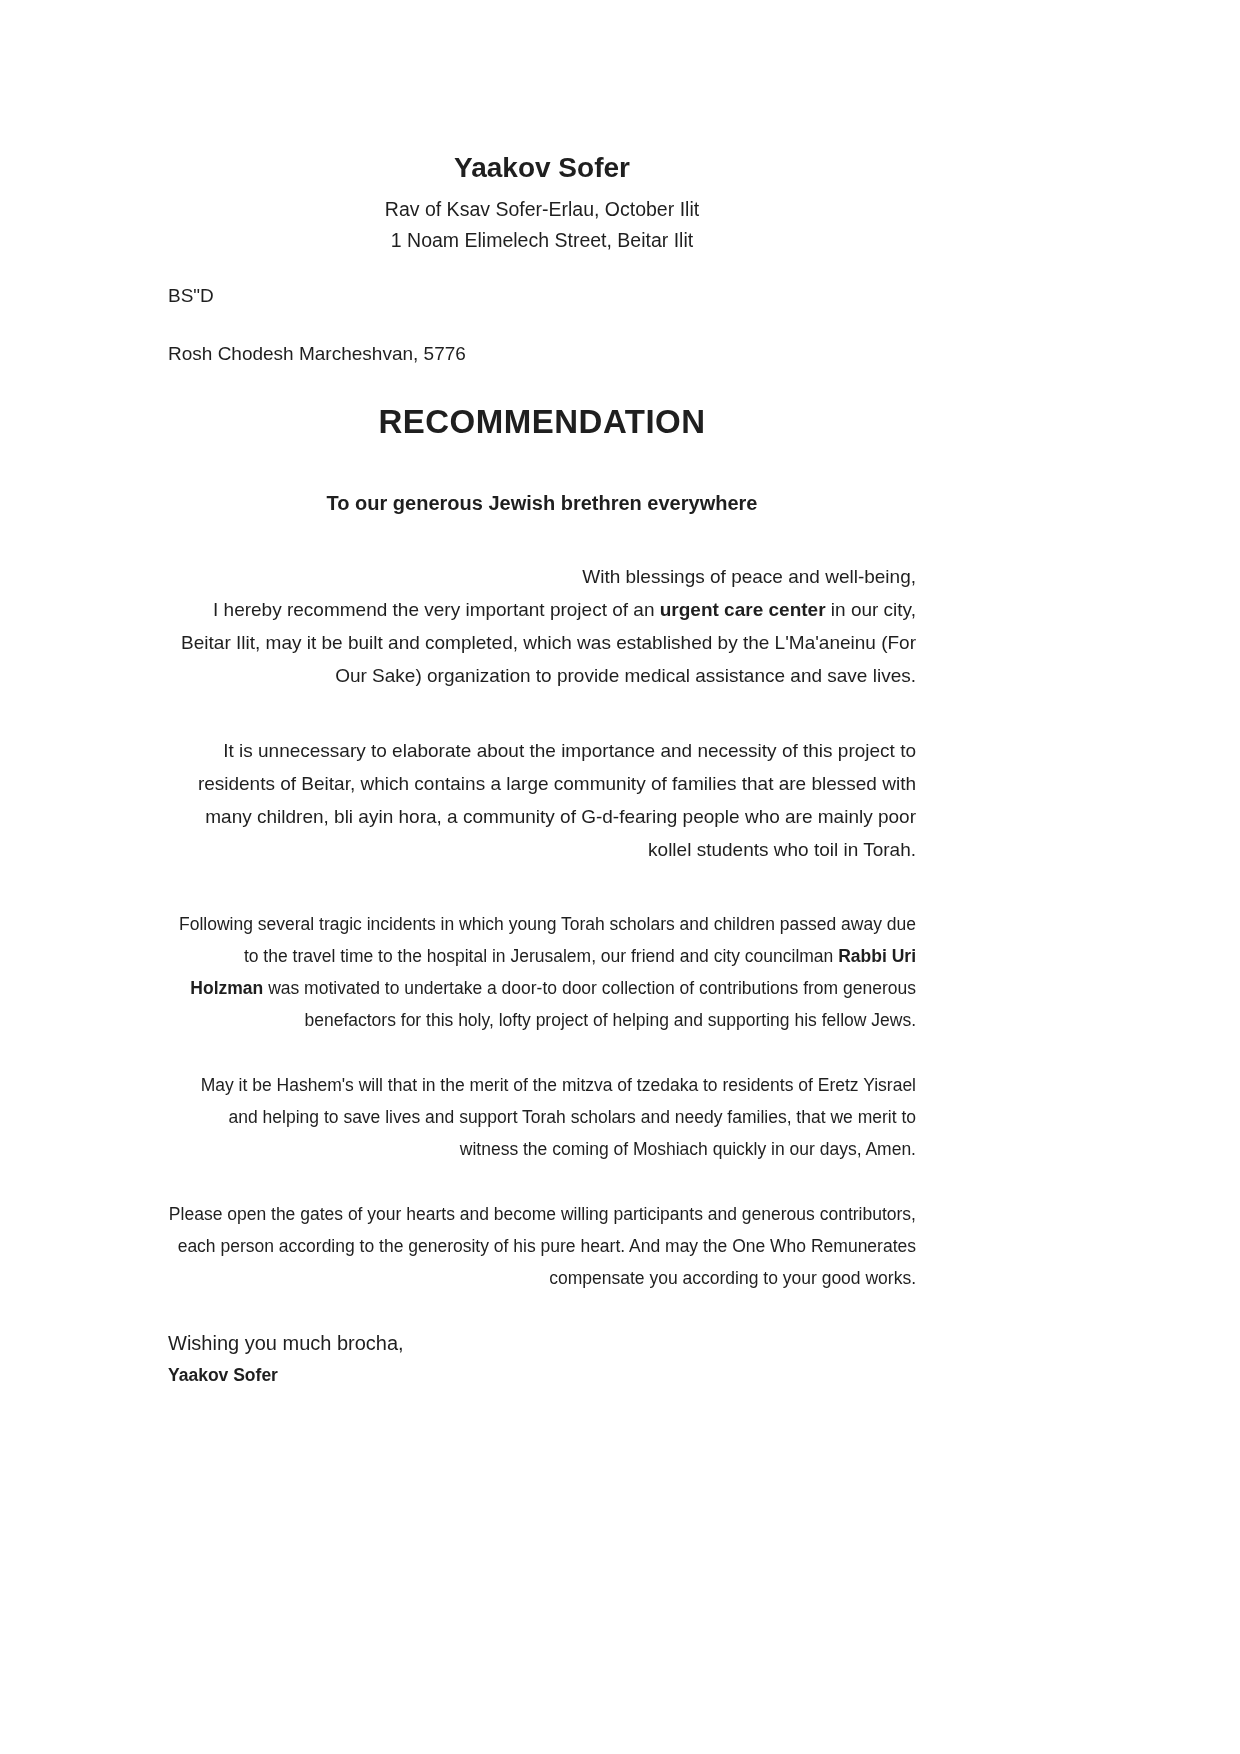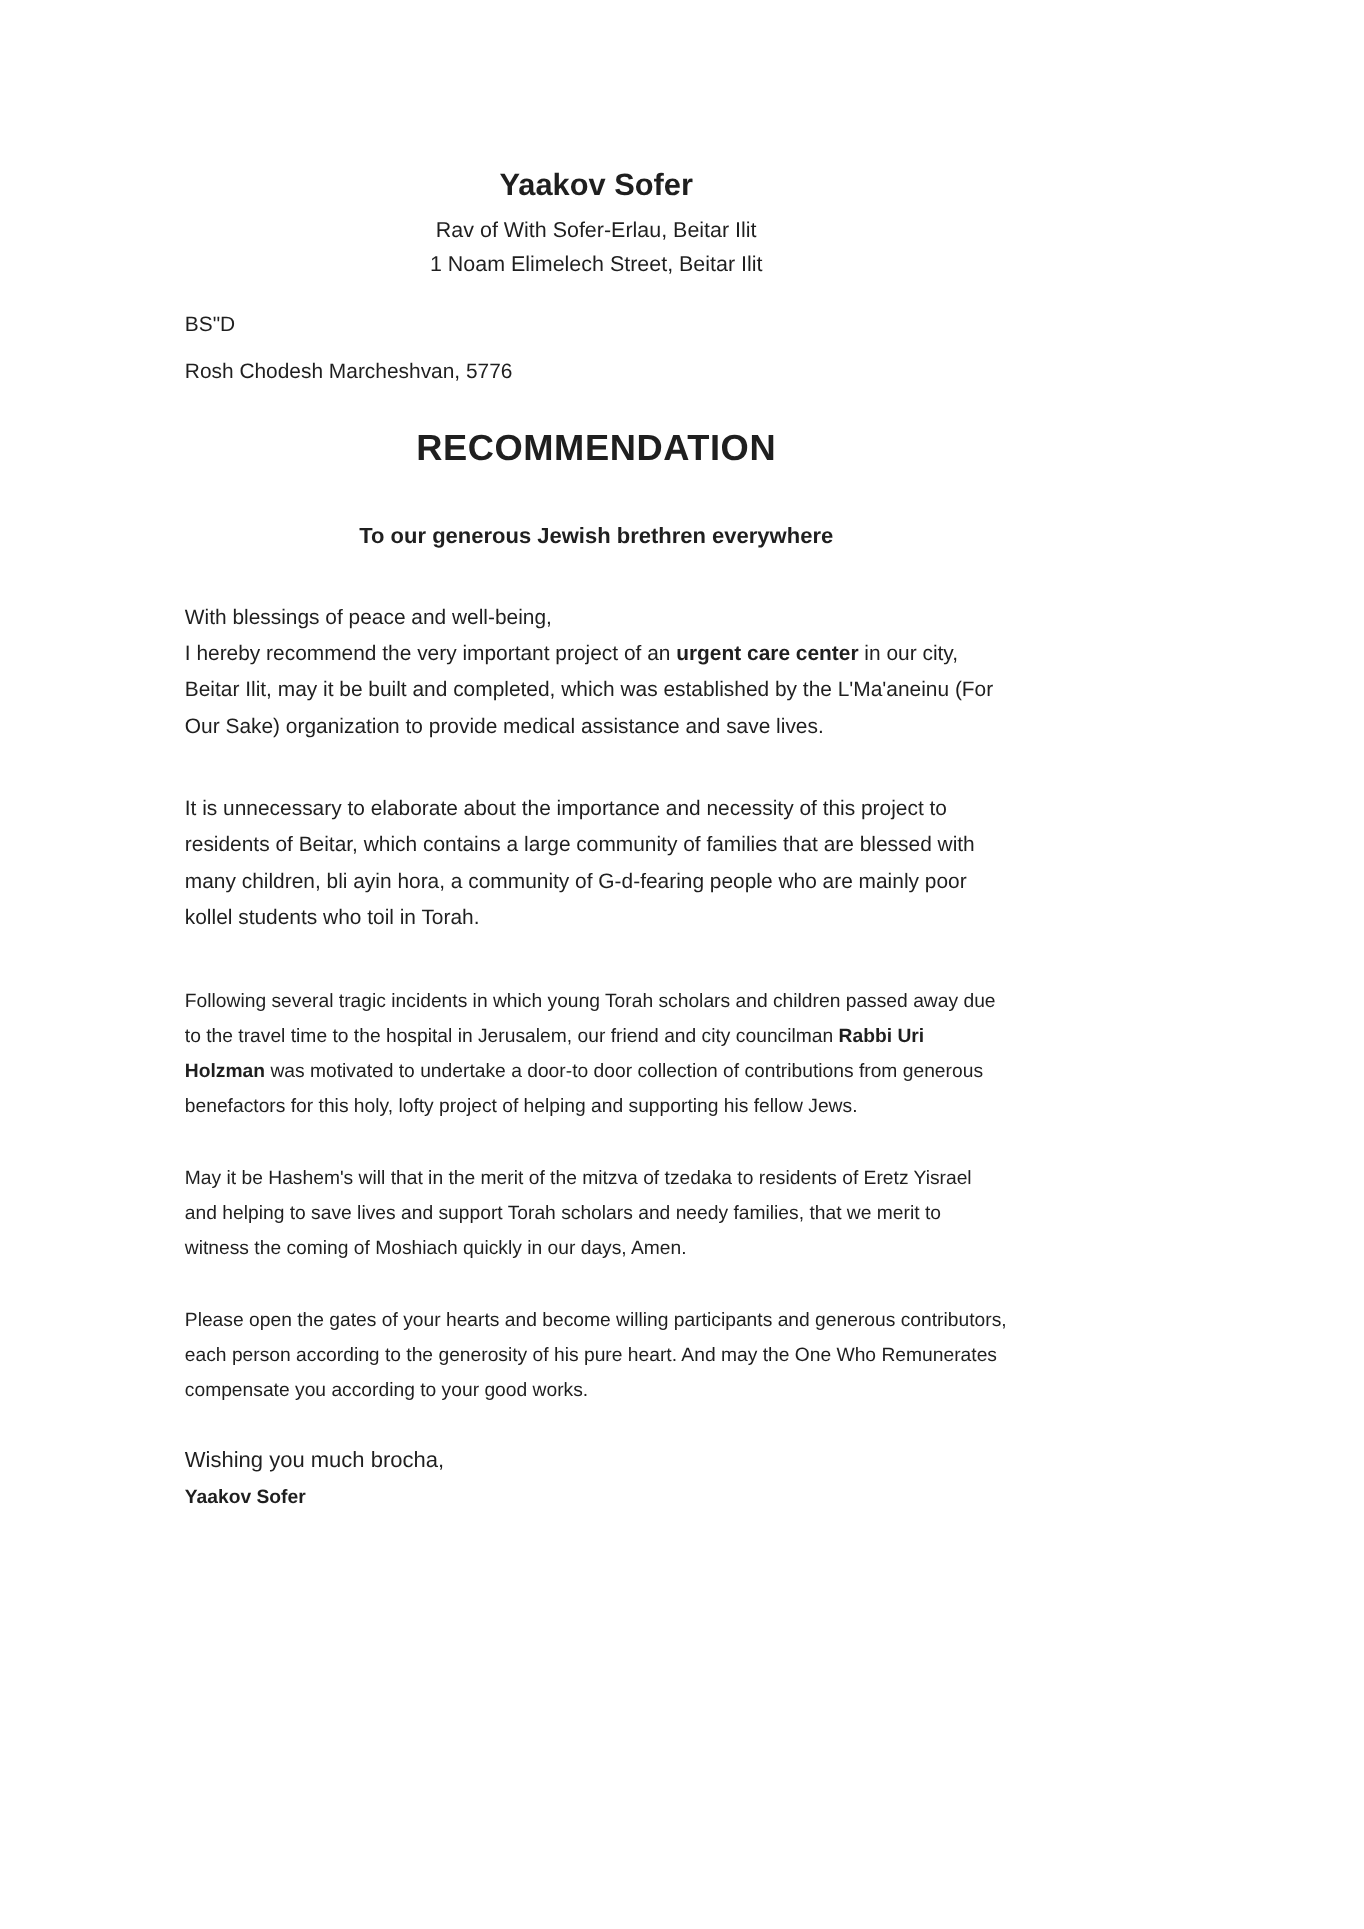--- a/index.html
+++ b/index.html
@@ -35,41 +35,42 @@
   }
   .lh-line.first {
     margin-top: 11px;
   }
   .bsd {
     margin-top: 26px;
     font-size: 19px;
     line-height: 28px;
   }
   .dateline {
-    margin-top: 13px;
+    margin-top: 28px;
     font-size: 19px;
     line-height: 31px;
   }
   .heading {
     margin: 38px 0 0 0;
     font-size: 33px;
     font-weight: bold;
     text-align: center;
     line-height: 30px;
     letter-spacing: 0.5px;
   }
   .salutation {
     margin-top: 51px;
     font-size: 20px;
     font-weight: bold;
     text-align: center;
     line-height: 30px;
   }
   .body-block {
     margin-top: 42px;
+    text-align: right;
   }
   .para {
     margin: 0 0 42px 0;
     white-space: pre-wrap;
   }
   .para.body-lg {
     font-size: 19px;
     line-height: 33px;
   }
   .para.body-sm {
@@ -90,21 +91,21 @@
     font-weight: bold;
   }
 </style>
 </head>
 <body>
 
 <div class="page">
 
   <header class="letterhead">
     <div class="lh-name">Yaakov Sofer</div>
-    <div class="lh-line first">Rav of With Sofer-Erlau, Beitar Ilit</div>
+    <div class="lh-line first">Rav of Ksav Sofer-Erlau, October Ilit</div>
     <div class="lh-line">1 Noam Elimelech Street, Beitar Ilit</div>
   </header>
 
   <div class="bsd">BS"D</div>
 
   <div class="dateline">
     <div>Rosh Chodesh Marcheshvan, 5776</div>
   </div>
 
   <h1 class="heading">RECOMMENDATION</h1>

